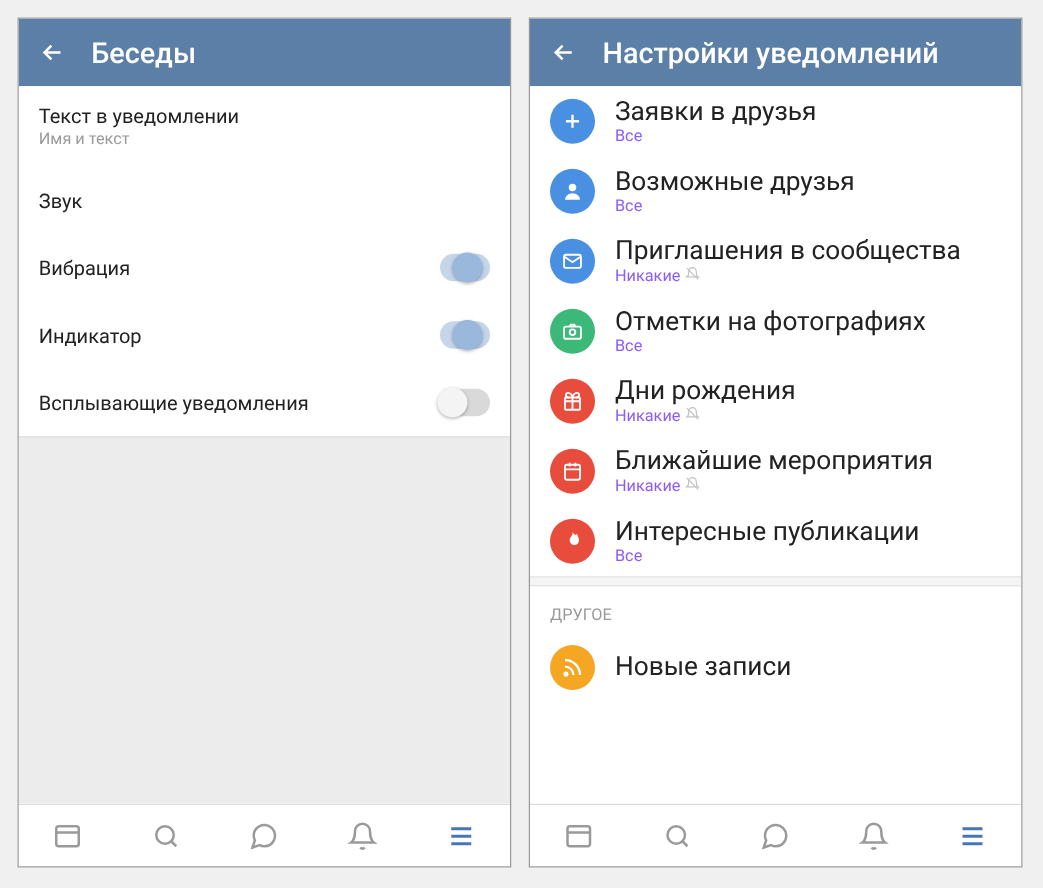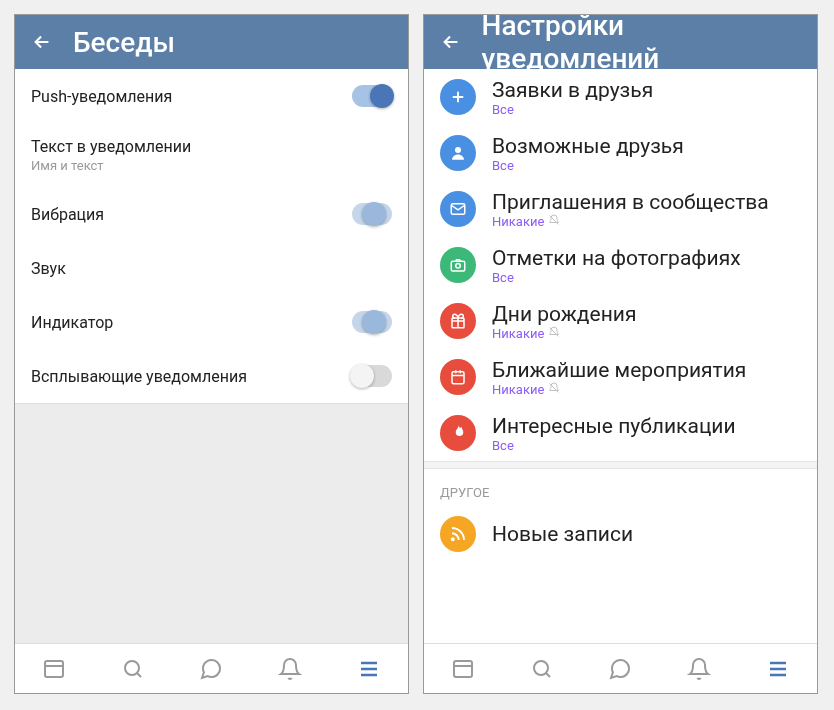--- a/index.html
+++ b/index.html
@@ -1,21 +1,21 @@
 <!DOCTYPE html>
 <html><head>
 <meta charset="utf-8">
 <style>
 * { box-sizing: border-box; margin: 0; padding: 0; }
 body { background: #f0f0f0; font-family: -apple-system, Roboto, Arial, sans-serif; font-size: 15px; }
 .page { display: flex; gap: 14px; padding: 14px; }
 .phone { width: 395px; height: 680px; background: #fff; border: 1px solid #999; display: flex; flex-direction: column; overflow: hidden; }
 .header { background: #5b7fa6; height: 54px; display: flex; align-items: center; padding: 0 14px; color: #fff; }
 .header .back { width: 26px; height: 26px; display: flex; align-items: center; justify-content: center; margin-right: 18px; }
-.header .title { font-size: 28px; font-weight: 500; color:#fff; }
+.header .title { font-size: 23px; font-weight: 500; color:#fff; }
 .content { flex: 1; overflow: hidden; background:#fff; display:flex; flex-direction:column; }
 .row { display: flex; align-items: center; padding: 14px 16px; border-bottom: 0; min-height:54px; }
 .row .labels { flex: 1; }
 .row .primary { color: #222; font-size: 16px; }
 .row .secondary { color: #9a9a9a; font-size: 13px; margin-top:2px; }
 .toggle { width: 40px; height: 22px; border-radius: 12px; position: relative; }
 .toggle .knob { position: absolute; top: -1px; width: 24px; height: 24px; border-radius: 50%; background:#fff; box-shadow:0 1px 3px rgba(0,0,0,.3); }
 .toggle.on { background:#a6c2e4; } .toggle.on .knob { right:-2px; background:#4a76b8; }
 .toggle.off { background:#d9d9d9; } .toggle.off .knob { left:-2px; }
 .toggle.off .knob { background:#f4f4f4; }
@@ -45,43 +45,35 @@
         <svg width="22" height="22" viewBox="0 0 24 24" fill="none" stroke="#fff" stroke-width="2.2">
             <path d="M19 12H5M11 18l-6-6 6-6"></path>
           </svg>
       </div>
       <div class="title">Беседы</div>
     </div>
     <div class="content">
       <div id="left-rows">
           <div class="row">
             <div class="labels">
-              <div class="primary">Push-уведомления</div>
-            </div>
-            <div class="toggle on">
-              <div class="knob"></div>
-            </div>
-          </div>
-          <div class="row">
-            <div class="labels">
               <div class="primary">Текст в уведомлении</div>
               <div class="secondary">Имя и текст</div>
             </div>
           </div>
           <div class="row">
             <div class="labels">
+              <div class="primary">Звук</div>
+            </div>
+          </div>
+          <div class="row">
+            <div class="labels">
               <div class="primary">Вибрация</div>
             </div>
             <div class="toggle partial">
               <div class="knob"></div>
-            </div>
-          </div>
-          <div class="row">
-            <div class="labels">
-              <div class="primary">Звук</div>
             </div>
           </div>
           <div class="row">
             <div class="labels">
               <div class="primary">Индикатор</div>
             </div>
             <div class="toggle partial">
               <div class="knob"></div>
             </div>
           </div>

